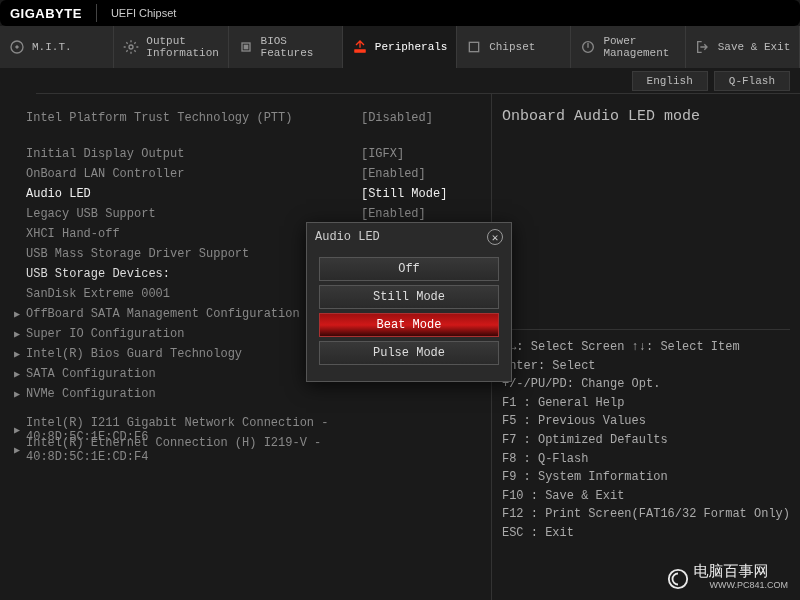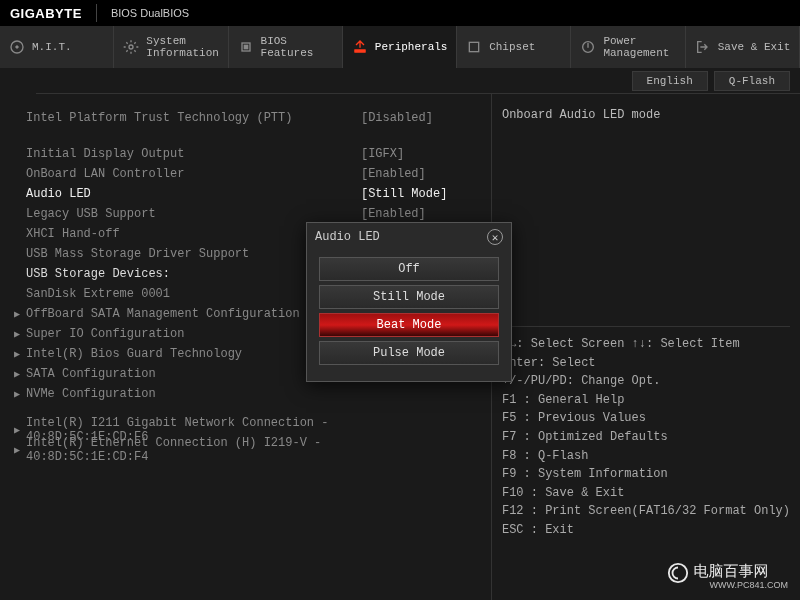--- a/index.html
+++ b/index.html
@@ -12,20 +12,21 @@
   overflow: hidden;
   position: relative;
 }
 .header {
   height: 26px;
   background: #000;
   display: flex;
   align-items: center;
   padding: 0 10px;
   gap: 14px;
+  border-radius: 6px;
 }
 .brand { color: #fff; font-weight: bold; font-size: 13px; letter-spacing: 0.5px; font-family: Arial, sans-serif; }
 .brand-sub { color: #ccc; font-size: 11px; font-family: Arial, sans-serif; }
 .vsep { width: 1px; height: 18px; background: #444; }
 
 .tabs {
   height: 42px;
   display: flex;
   background: #2a2a2a;
 }
@@ -87,21 +88,21 @@
   align-items: center;
   font-size: 12px;
 }
 .row .arrow { width: 12px; color: #888; font-size: 10px; }
 .row .label { flex: 1; color: #888; }
 .row .value { width: 120px; color: #888; }
 .row.highlight .label, .row.highlight .value { color: #eee; }
 .row.white .label { color: #ddd; }
 .row.spacer { height: 16px; }
 
-.help-title { color: #bbb; font-size: 12px; margin-bottom: 4px; }
+.help-title { color: #bbb; font-size: 15px; margin-bottom: 4px; }
 .help-divider { border-top: 1px solid #333; margin: 204px 0 8px 0; }
 .help-line { color: #aaa; font-size: 12px; line-height: 1.55; white-space: nowrap; }
 
 .popup {
   position: absolute;
   left: 306px; top: 222px;
   width: 206px;
   background: #2a2a2a;
   border: 1px solid #555;
   box-shadow: 0 4px 18px rgba(0,0,0,0.7);
@@ -139,55 +140,55 @@
   border-color: #aa3030;
   color: #fff;
 }
 
 .watermark {
   position: absolute;
   right: 12px; bottom: 10px;
   color: #fff;
   font-family: Arial, sans-serif;
   font-size: 15px;
-  display: flex; align-items: flex-start; gap: 4px;
+  display: flex; align-items: flex-end; gap: 4px;
   opacity: 0.9;
 }
 .watermark .wicon {
   width: 22px; height: 22px;
 }
 .watermark .sub { font-size: 9px; color: #ccc; display: block; line-height: 1; padding-left: 16px; }
 </style>
 </head>
 <body>
 
 <div class="header">
   <span class="brand">GIGABYTE</span>
   <span class="vsep"></span>
-  <span class="brand-sub">BIOS DualBIOS</span>
+  <span class="brand-sub">UEFI Chipset</span>
 </div>
 
 <div class="tabs">
   <div class="tab">
     <span class="ticon">
         <svg viewBox="0 0 24 24">
           <circle cx="12" cy="12" r="9" fill="none" stroke-width="2"></circle>
           <circle cx="12" cy="12" r="2"></circle>
         </svg>
       </span>
     <span class="tab-label">M.I.T.</span>
   </div>
   <div class="tab">
     <span class="ticon">
         <svg viewBox="0 0 24 24">
           <circle cx="12" cy="12" r="3" fill="none" stroke-width="2"></circle>
           <path d="M12 2v3M12 19v3M4 12H1M23 12h-3M5 5l2 2M17 17l2 2M5 19l2-2M17 7l2-2" stroke-width="2"></path>
         </svg>
       </span>
-    <span class="tab-label" style="white-space:pre-line">System
+    <span class="tab-label" style="white-space:pre-line">Output
 Information</span>
   </div>
   <div class="tab">
     <span class="ticon">
         <svg viewBox="0 0 24 24">
           <rect x="6" y="6" width="12" height="12" fill="none" stroke-width="2"></rect>
           <rect x="9" y="9" width="6" height="6"></rect>
         </svg>
       </span>
     <span class="tab-label" style="white-space:pre-line">BIOS

